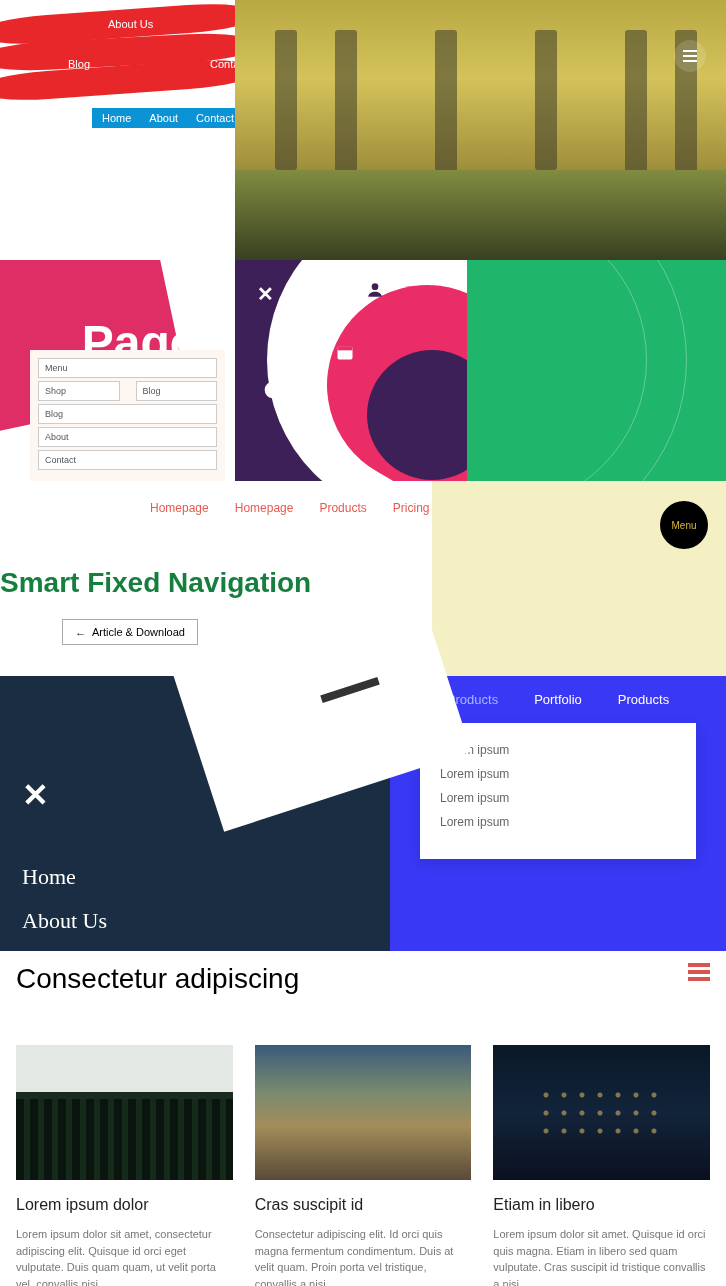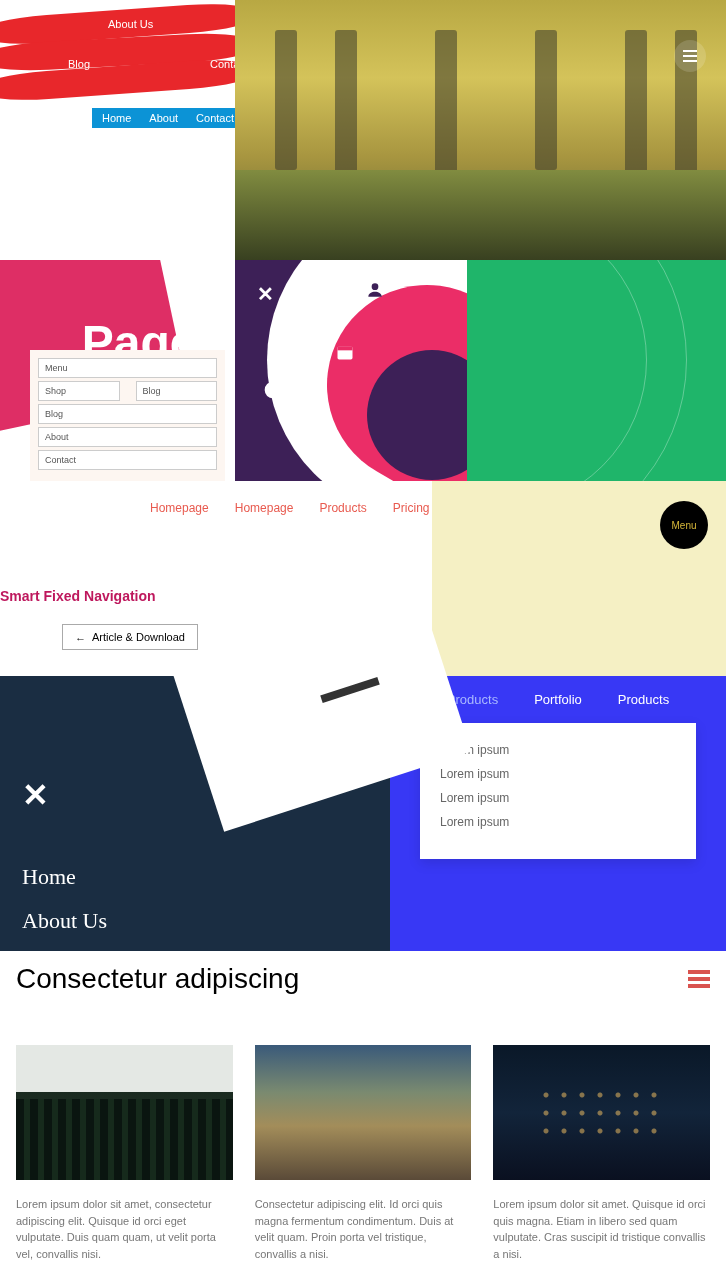--- a/index.html
+++ b/index.html
@@ -46,42 +46,42 @@
 .panel-links { flex: 1; background: #1fb56a; position: relative; overflow: hidden; }
 .arc { position: absolute; width: 300px; height: 300px; border: 1px solid rgba(255,255,255,0.3); border-radius: 50%; top: -50px; left: -120px; }
 .arc2 { width: 380px; height: 380px; top: -90px; left: -160px; }
 .radial-links { position: absolute; top: 10px; left: 80px; }
 .radial-links div { color: #fff; font-size: 14px; margin: 12px 0; font-style: italic; text-align: right; padding-right: 20px; }
 
 
 .row3 { display: flex; height: 195px; gap: 42px; }
 .panel-nav { width: 390px; background: #fff; padding-top: 20px; }
 .nav-links { display: flex; gap: 26px; font-size: 12px; color: #e85a4f; padding-left: 150px; }
-.smart-title { font-size: 14px; margin: 73px 0 20px 0; color: #be185d; }
+.smart-title { font-size: 28px; margin: 52px 0 20px 0; color: #15803d; }
 .article-btn { display: inline-flex; align-items: center; gap: 6px; border: 1px solid #aaa; padding: 6px 12px; font-size: 11px; margin-left: 62px; }
 .panel-menu { flex: 1; background: #f5f0c4; position: relative; }
 .menu-circle { position: absolute; top: 20px; right: 18px; width: 48px; height: 48px; border-radius: 50%; background: #000; color: #d6b739; font-size: 10px; display: flex; align-items: center; justify-content: center; }
 
 
 .row4 { display: flex; height: 275px; }
 .panel-chalk { width: 390px; background: #1a2d42; position: relative; padding-top: 100px; }
 .chalk-angle { position: absolute; top: -60px; right: -60px; width: 260px; height: 180px; background: #fff; transform: rotate(-18deg); }
 .chalk-angle2 { position: absolute; top: 10px; right: 10px; width: 60px; height: 8px; background: #333; transform: rotate(-18deg); }
 .chalk-x { color: #fff; font-size: 32px; font-weight: bold; margin-left: 22px; }
 .chalk-menu { margin-top: 50px; margin-left: 22px; color: #fff; font-family: 'Comic Sans MS', cursive; font-size: 22px; }
 .chalk-menu div { margin-bottom: 18px; }
 .panel-dropdown { flex: 1; background: #3838f5; }
 .dd-nav { display: flex; justify-content: center; gap: 36px; padding: 16px 0; color: #fff; font-size: 13px; }
 .dd-nav .active { color: #a9b8ff; }
 .dd-box { background: #fff; margin: 0 30px; padding: 20px 20px; font-size: 12px; color: #666; box-shadow: 0 4px 12px rgba(0,0,0,0.12); }
 .dd-box div { margin-bottom: 10px; }
 
 
 .article { padding: 12px 16px 20px; }
-.article-header { display: flex; justify-content: space-between; align-items: center; }
+.article-header { display: flex; justify-content: space-between; }
 .article-title { font-size: 28px; font-weight: normal; }
 .article-ham { display: flex; flex-direction: column; gap: 3px; }
 .article-ham span { width: 22px; height: 4px; background: #d9534f; }
 .cards { display: flex; gap: 22px; margin-top: 50px; }
 .card { flex: 1; }
 .card-img { height: 135px; background: #333; margin-bottom: 16px; }
 .ci1 { background: linear-gradient(180deg, #e4e8e4 35%, #1a2a20 35%, #2d4030 100%); position: relative; }
 .ci1::after { content: ""; position: absolute; bottom: 0; width: 100%; height: 60%; background: repeating-linear-gradient(90deg, #0a1510, #0a1510 8px, #162a1c 8px, #162a1c 14px); }
 .ci2 { background: linear-gradient(180deg, #3a5a7a 0%, #7a8a70 35%, #a38d5a 60%, #5a4a38 100%); }
 .ci3 { background: linear-gradient(180deg, #0a1828 0%, #12243a 50%, #0a1020 100%); position: relative; overflow: hidden; }
@@ -211,24 +211,27 @@
     <h1 class="article-title">Consectetur adipiscing</h1>
     <div class="article-ham">
       <span></span>
         <span></span>
         <span></span>
     </div>
   </div>
   <div class="cards">
     <div class="card">
       <div class="card-img ci1"></div>
+      <h3>Lorem ipsum dolor</h3>
       <p>Lorem ipsum dolor sit amet, consectetur adipiscing elit. Quisque id orci eget vulputate. Duis quam quam, ut velit porta vel, convallis nisi.</p>
     </div>
     <div class="card">
       <div class="card-img ci2"></div>
+      <h3>Cras suscipit id</h3>
       <p>Consectetur adipiscing elit. Id orci quis magna fermentum condimentum. Duis at velit quam. Proin porta vel tristique, convallis a nisi.</p>
     </div>
     <div class="card">
       <div class="card-img ci3"></div>
+      <h3>Etiam in libero</h3>
       <p>Lorem ipsum dolor sit amet. Quisque id orci quis magna. Etiam in libero sed quam vulputate. Cras suscipit id tristique convallis a nisi.</p>
     </div>
   </div>
 </div>
 
 </body></html>

